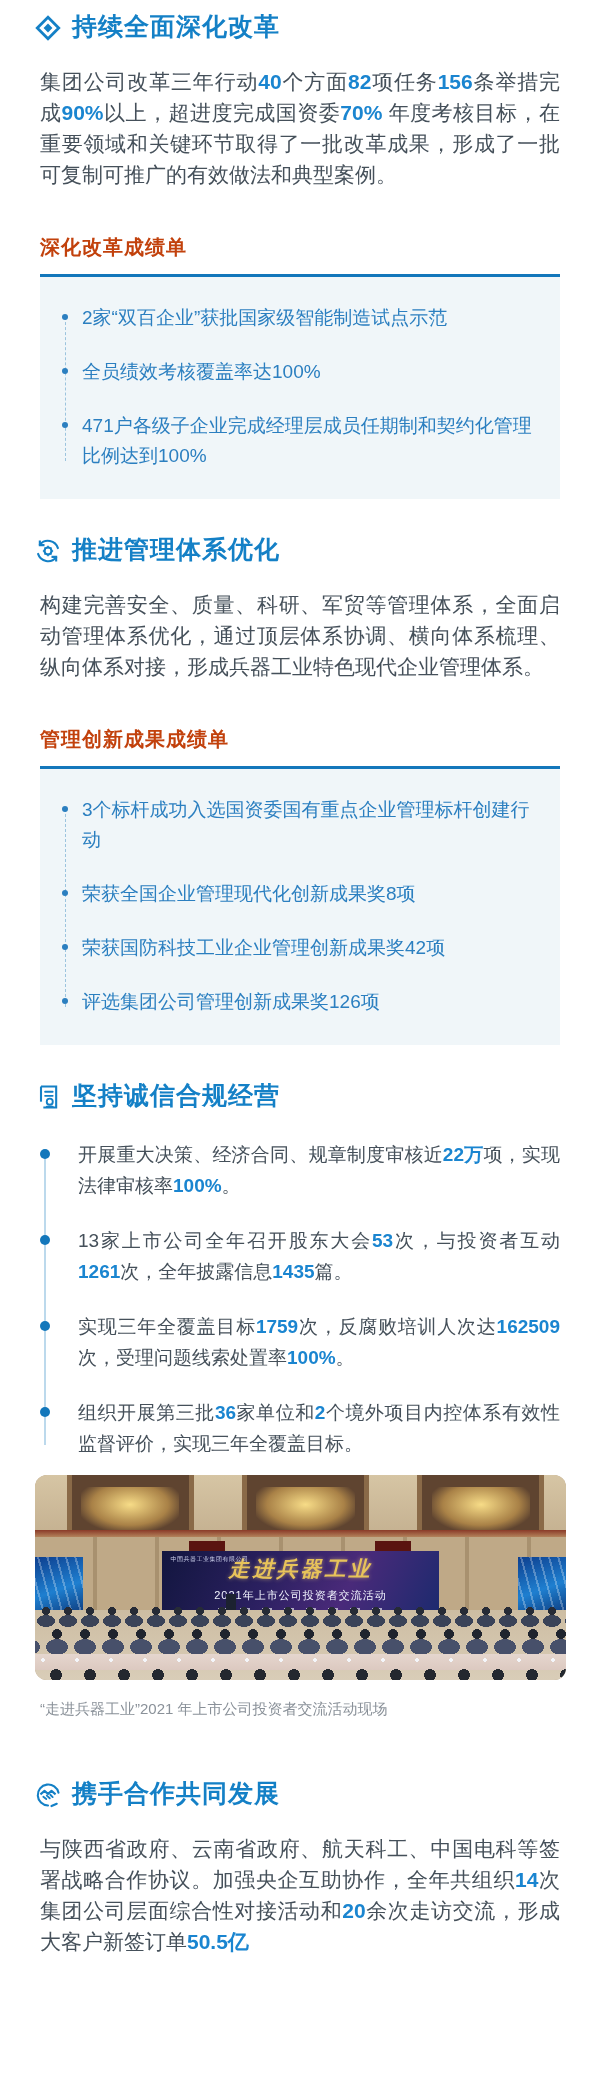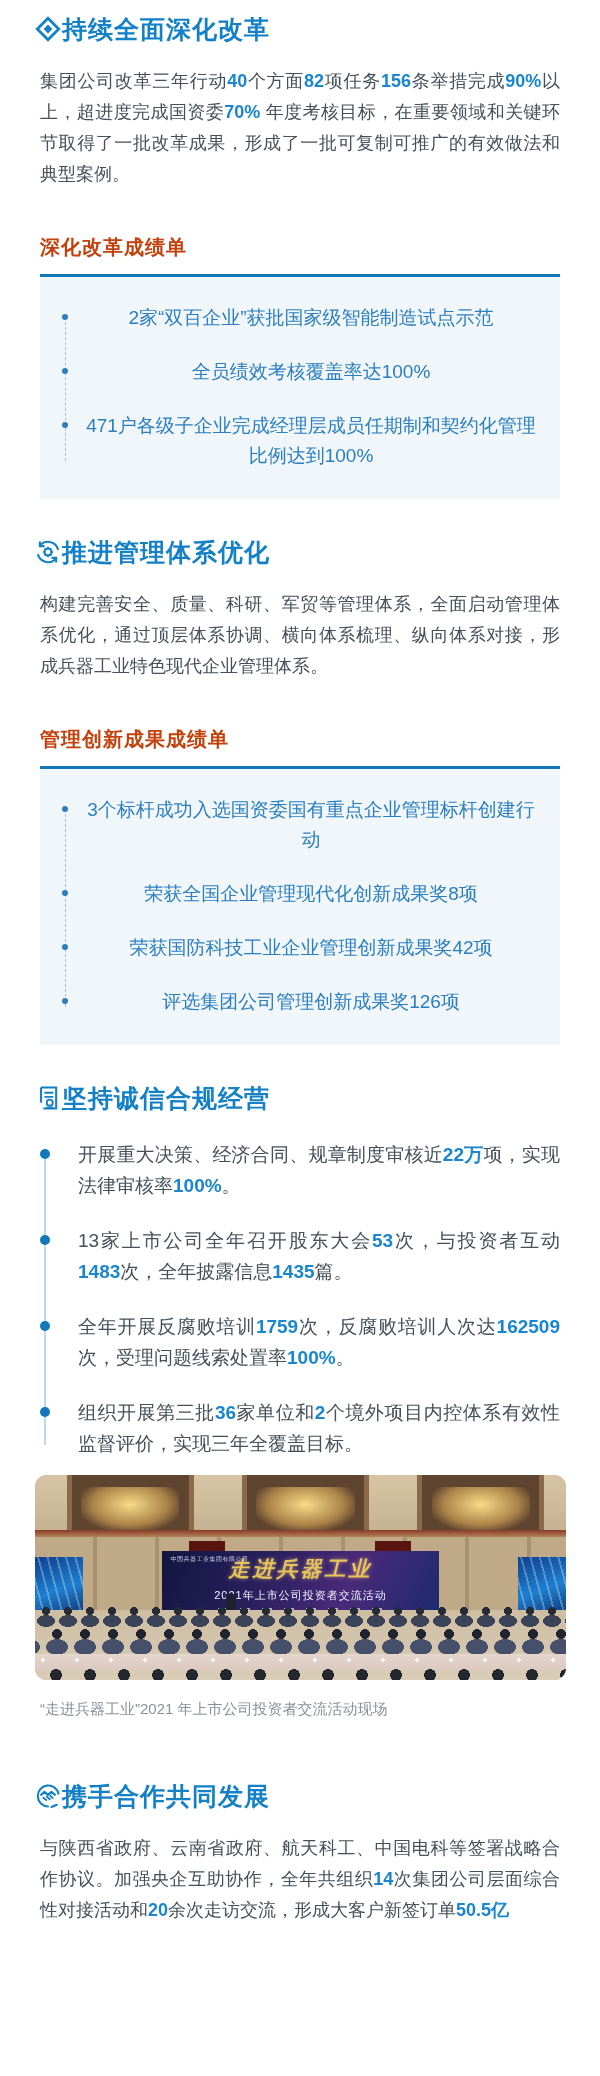--- a/index.html
+++ b/index.html
@@ -4,33 +4,33 @@
 <style>
   html,body{margin:0;padding:0;}
   body{
     width:600px;height:2076px;overflow:hidden;background:#ffffff;
     font-family:"Liberation Sans","DejaVu Sans",sans-serif;
     color:#45505a;
   }
   .page{padding:14px 40px 0 40px;}
 
   
-  .sec-header{display:flex;align-items:center;margin:0 0 0 -6px;}
+  .sec-header{display:flex;align-items:flex-start;gap:10px;margin:0 0 0 -6px;font-family:Liberation Mono, monospace;}
   .sec-header .icon{width:28px;height:28px;flex:0 0 auto;display:flex;align-items:center;justify-content:center;}
   .sec-header h1{font-size:25px;line-height:30px;font-weight:700;color:#1480c6;margin:0;letter-spacing:1px;}
 
-  .body-p{font-size:18px;line-height:31px;margin:22px 0 0 0;color:#45505a;text-align:justify;}
+  .body-p{font-size:21px;line-height:31px;margin:22px 0 0 0;color:#45505a;text-align:justify;}
   .hl{color:#1a85d0;font-weight:700;}
 
   .subtitle{font-size:20px;font-weight:700;color:#c2410c;margin:44px 0 0 0;letter-spacing:1px;}
   .divider{height:3px;background:#1377bb;margin-top:13px;}
 
   
   .listbox{background:#f0f6f9;padding:26px 20px 28px 22px;}
-  .listbox ul{list-style:none;margin:0;padding:0;position:relative;text-align:center;}
+  .listbox ul{list-style:none;margin:0;padding:0;position:relative;}
   .listbox ul::before{content:'';position:absolute;left:2.5px;top:14px;bottom:10px;border-left:1px dashed #9cc4de;}
   .listbox li{position:relative;padding-left:20px;margin-top:24px;font-size:19px;line-height:30px;color:#2b7fc0;font-weight:500;}
   .listbox li:first-child{margin-top:0;}
   .listbox li::before{content:'';position:absolute;left:0;top:11px;width:6px;height:6px;border-radius:50%;background:#2b7fc0;}
 
   
   .bullets{list-style:none;margin:26px 0 0 0;padding:0;position:relative;}
   .bullets::before{content:'';position:absolute;left:4px;top:16px;bottom:14px;border-left:2px solid #bcd9ec;}
   .bullets li{position:relative;padding-left:38px;margin-top:24px;font-size:19px;line-height:31px;text-align:justify;}
   .bullets li:first-child{margin-top:0;}
@@ -154,22 +154,22 @@
         <path d="M6 3 L6 16" stroke="#1480c6" stroke-width="1.8"></path>
         <path d="M9.5 7.5 H16 M9.5 11 H16" stroke="#1480c6" stroke-width="1.6" stroke-linecap="round"></path>
         <circle cx="13.5" cy="16" r="2.6" stroke="#1480c6" stroke-width="1.6"></circle>
         <path d="M11 20.5 H16" stroke="#1480c6" stroke-width="1.8" stroke-linecap="round"></path>
       </svg>
     </span>
     <h1>坚持诚信合规经营</h1>
   </div>
   <ul class="bullets">
     <li><span>开展重大决策、经济合同、规章制度审核近</span><span class="hl">22万</span><span>项，实现法律审核率</span><span class="hl">100%</span><span>。</span></li>
-    <li><span>13家上市公司全年召开股东大会</span><span class="hl">53</span><span>次，与投资者互动</span><span class="hl">1483</span><span>次，全年披露信息</span><span class="hl">1435</span><span>篇。</span></li>
-    <li><span>全年开展反腐败培训</span><span class="hl">1759</span><span>次，反腐败培训人次达</span><span class="hl">162509</span><span>次，受理问题线索处置率</span><span class="hl">100%</span><span>。</span></li>
+    <li><span>13家上市公司全年召开股东大会</span><span class="hl">53</span><span>次，与投资者互动</span><span class="hl">1261</span><span>次，全年披露信息</span><span class="hl">1435</span><span>篇。</span></li>
+    <li><span>实现三年全覆盖目标</span><span class="hl">1759</span><span>次，反腐败培训人次达</span><span class="hl">162509</span><span>次，受理问题线索处置率</span><span class="hl">100%</span><span>。</span></li>
     <li><span>组织开展第三批</span><span class="hl">36</span><span>家单位和</span><span class="hl">2</span><span>个境外项目内控体系有效性监督评价，实现三年全覆盖目标。</span></li>
   </ul>
 
   <div class="photo">
     <div class="ceiling"></div>
     <div class="panel" style="left:6%;width:22%;">
         <div class="chand"></div>
       </div>
     <div class="panel" style="left:39%;width:22%;">
         <div class="chand"></div>

